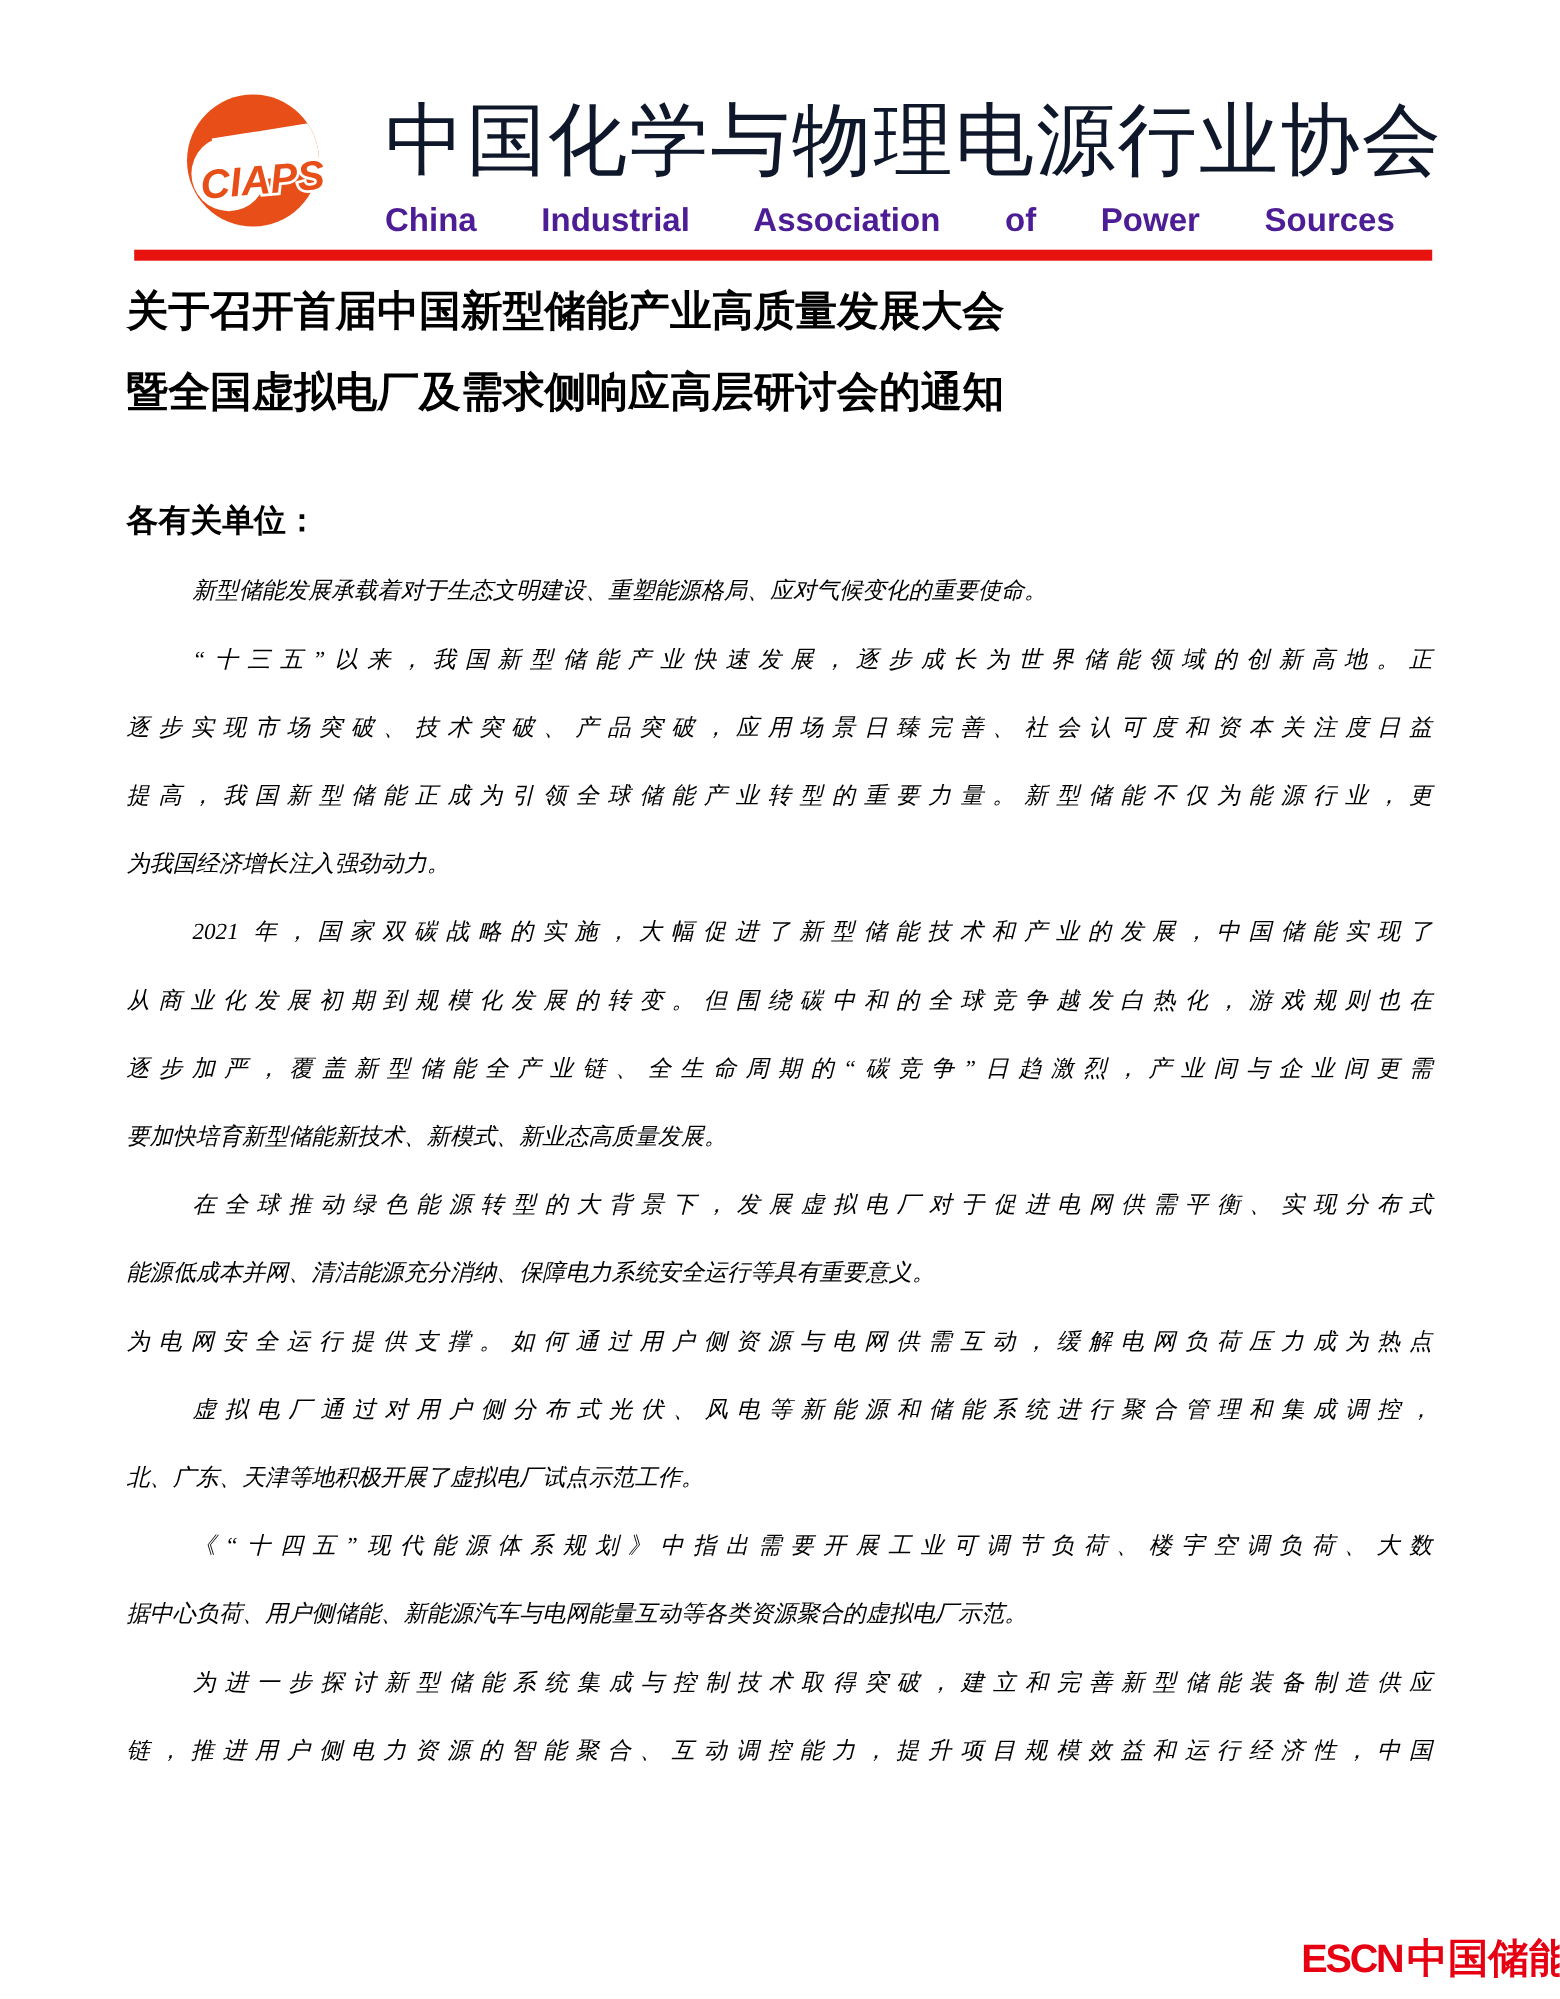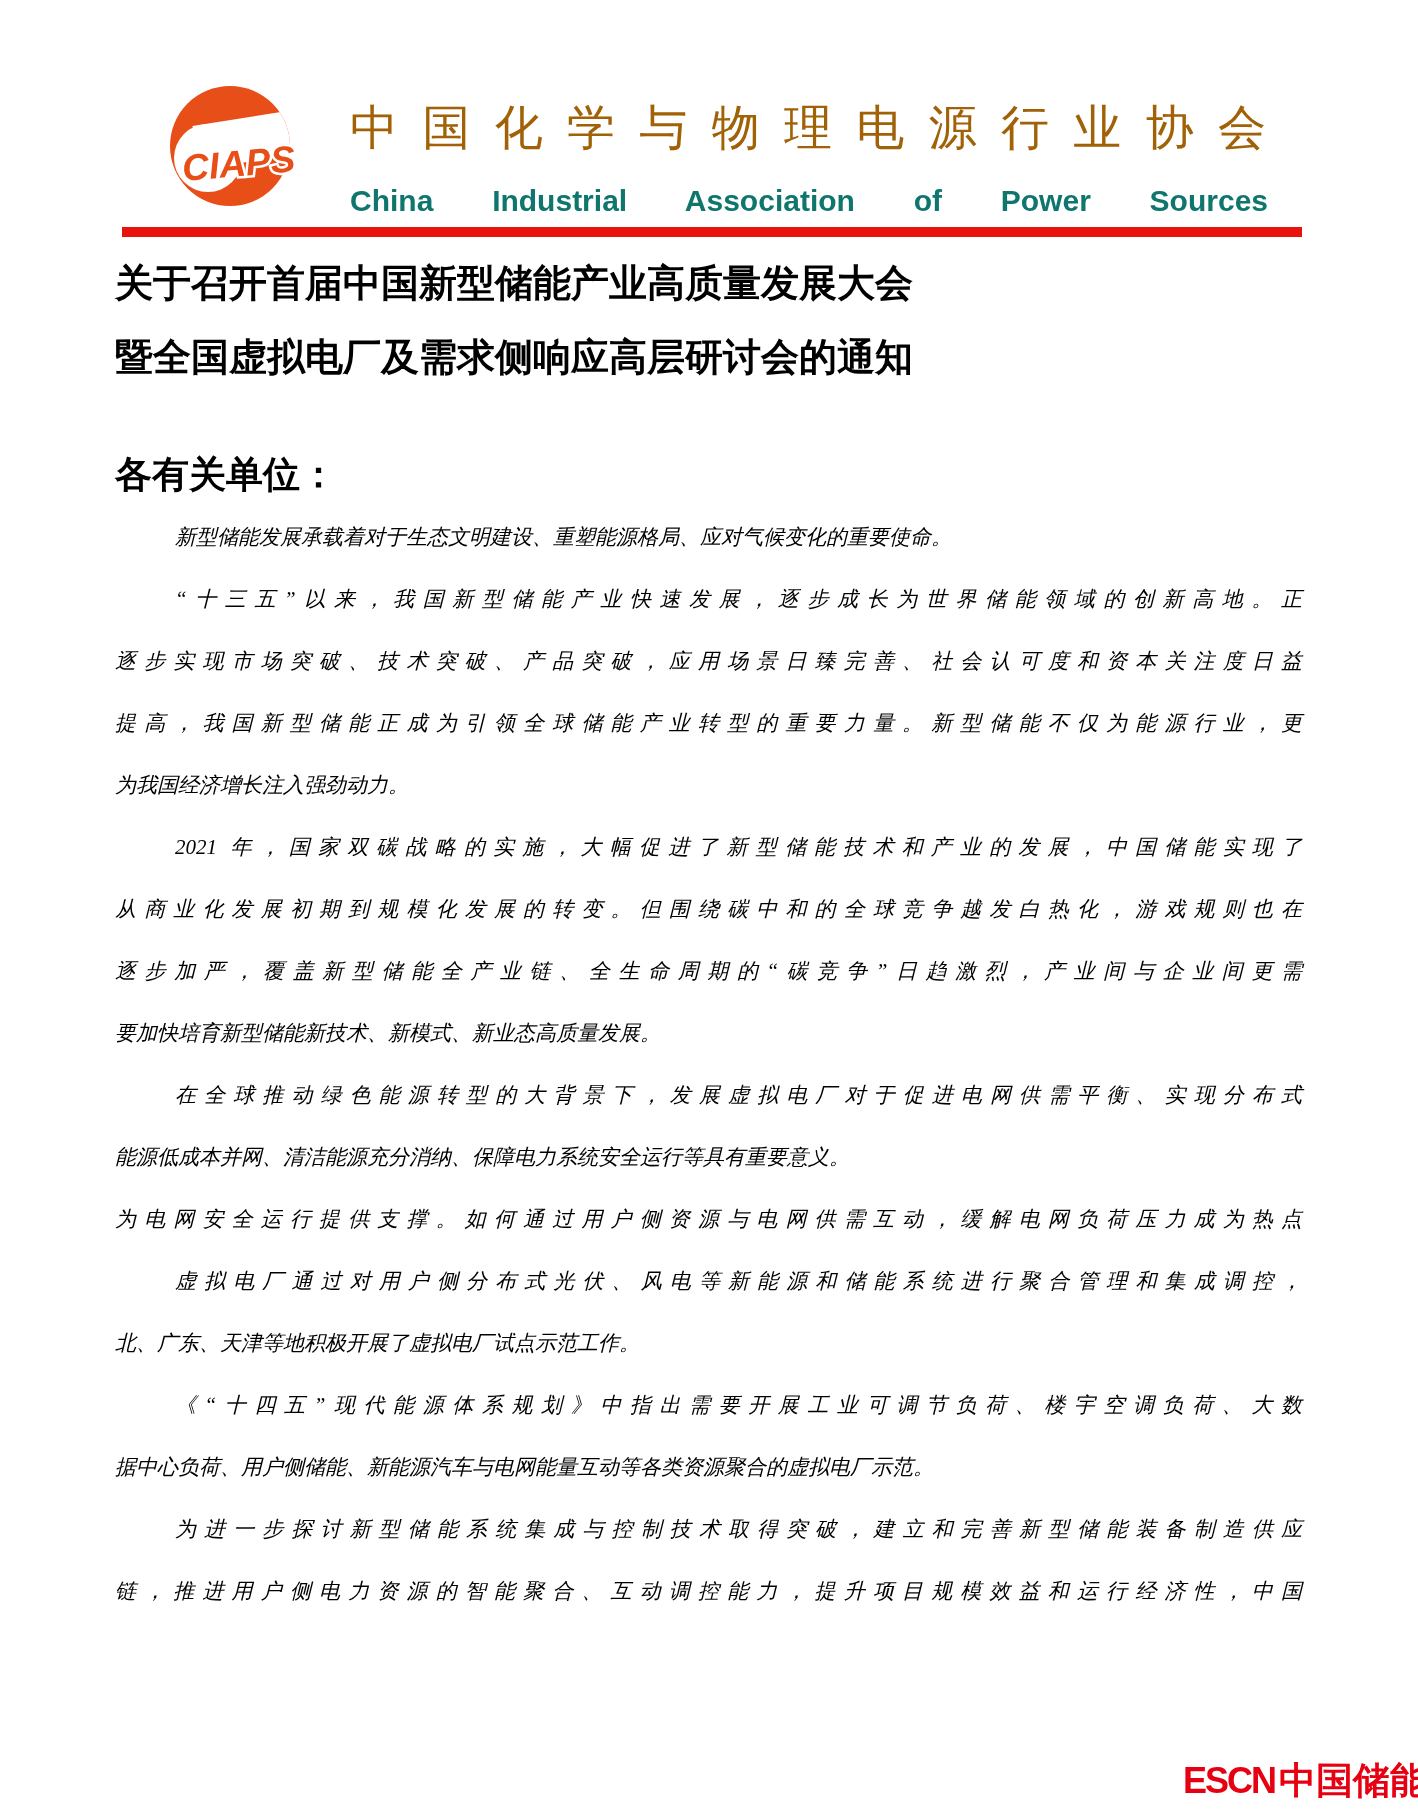--- a/index.html
+++ b/index.html
@@ -9,48 +9,48 @@
     background:#ffffff;
     overflow:hidden;
     font-family:"Liberation Serif","DejaVu Serif",serif;
     color:#000;
   }
 
   
   .logo { position:absolute; left:168px; top:84px; width:190px; height:130px; }
   .org-zh {
     position:absolute; left:350px; top:76px; width:918px; height:104px;
-    font-size:48px; line-height:104px; color:#a16207;
+    font-size:72px; line-height:104px; color:#0f172a;
     text-align:justify; text-align-last:justify;
-    font-family:Liberation Serif, serif;
+    font-family:Liberation Sans, sans-serif;
     white-space:nowrap; letter-spacing:2px;
   }
   .org-en {
     position:absolute; left:350px; top:182px; width:918px; height:40px;
-    font-size:30px; line-height:38px; font-weight:bold; color:#0f766e;
+    font-size:30px; line-height:38px; font-weight:bold; color:#4c1d95;
     font-family:"Liberation Sans","DejaVu Sans",sans-serif;
     text-align:justify; text-align-last:justify;
   }
   .red-rule {
     position:absolute; left:122px; top:227px; width:1180px; height:10px;
     background:#e8120f;
   }
 
   
   .doc-title {
     position:absolute; left:115px; top:246px; width:1187px;
     font-weight:bold; font-size:38px; line-height:74px;
     font-family:"Liberation Serif","DejaVu Serif",serif;
   }
 
   
   .doc-body { position:absolute; left:115px; top:443px; width:1187px; }
   .salutation {
     height:63px; line-height:63px;
-    font-size:37px; font-weight:bold;
+    font-size:29px; font-weight:bold;
   }
   .body-line {
     height:62px; line-height:62px;
     font-size:21px;
     text-align:left;
     font-style:italic;
   }
   .body-line.full { text-align:justify; text-align-last:justify; }
   .body-line.indent { text-indent:60px; }
 

